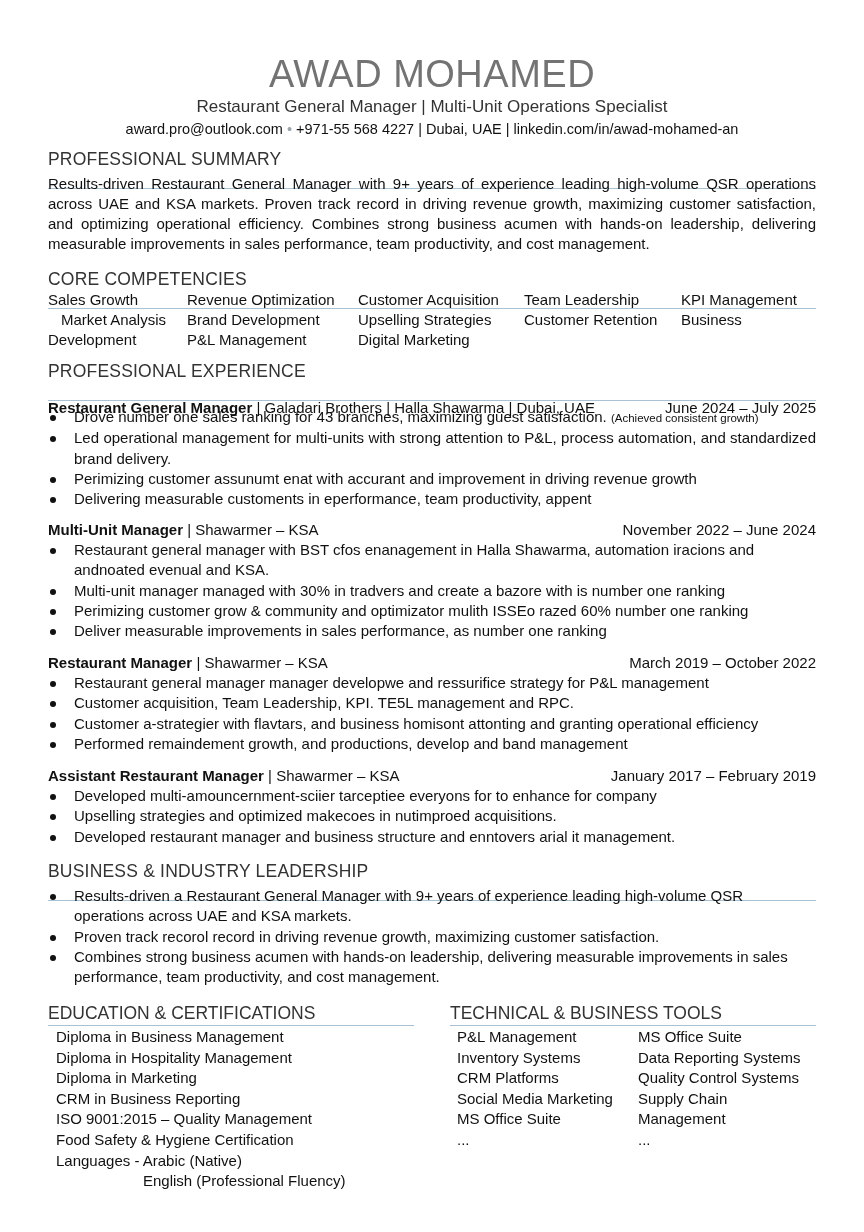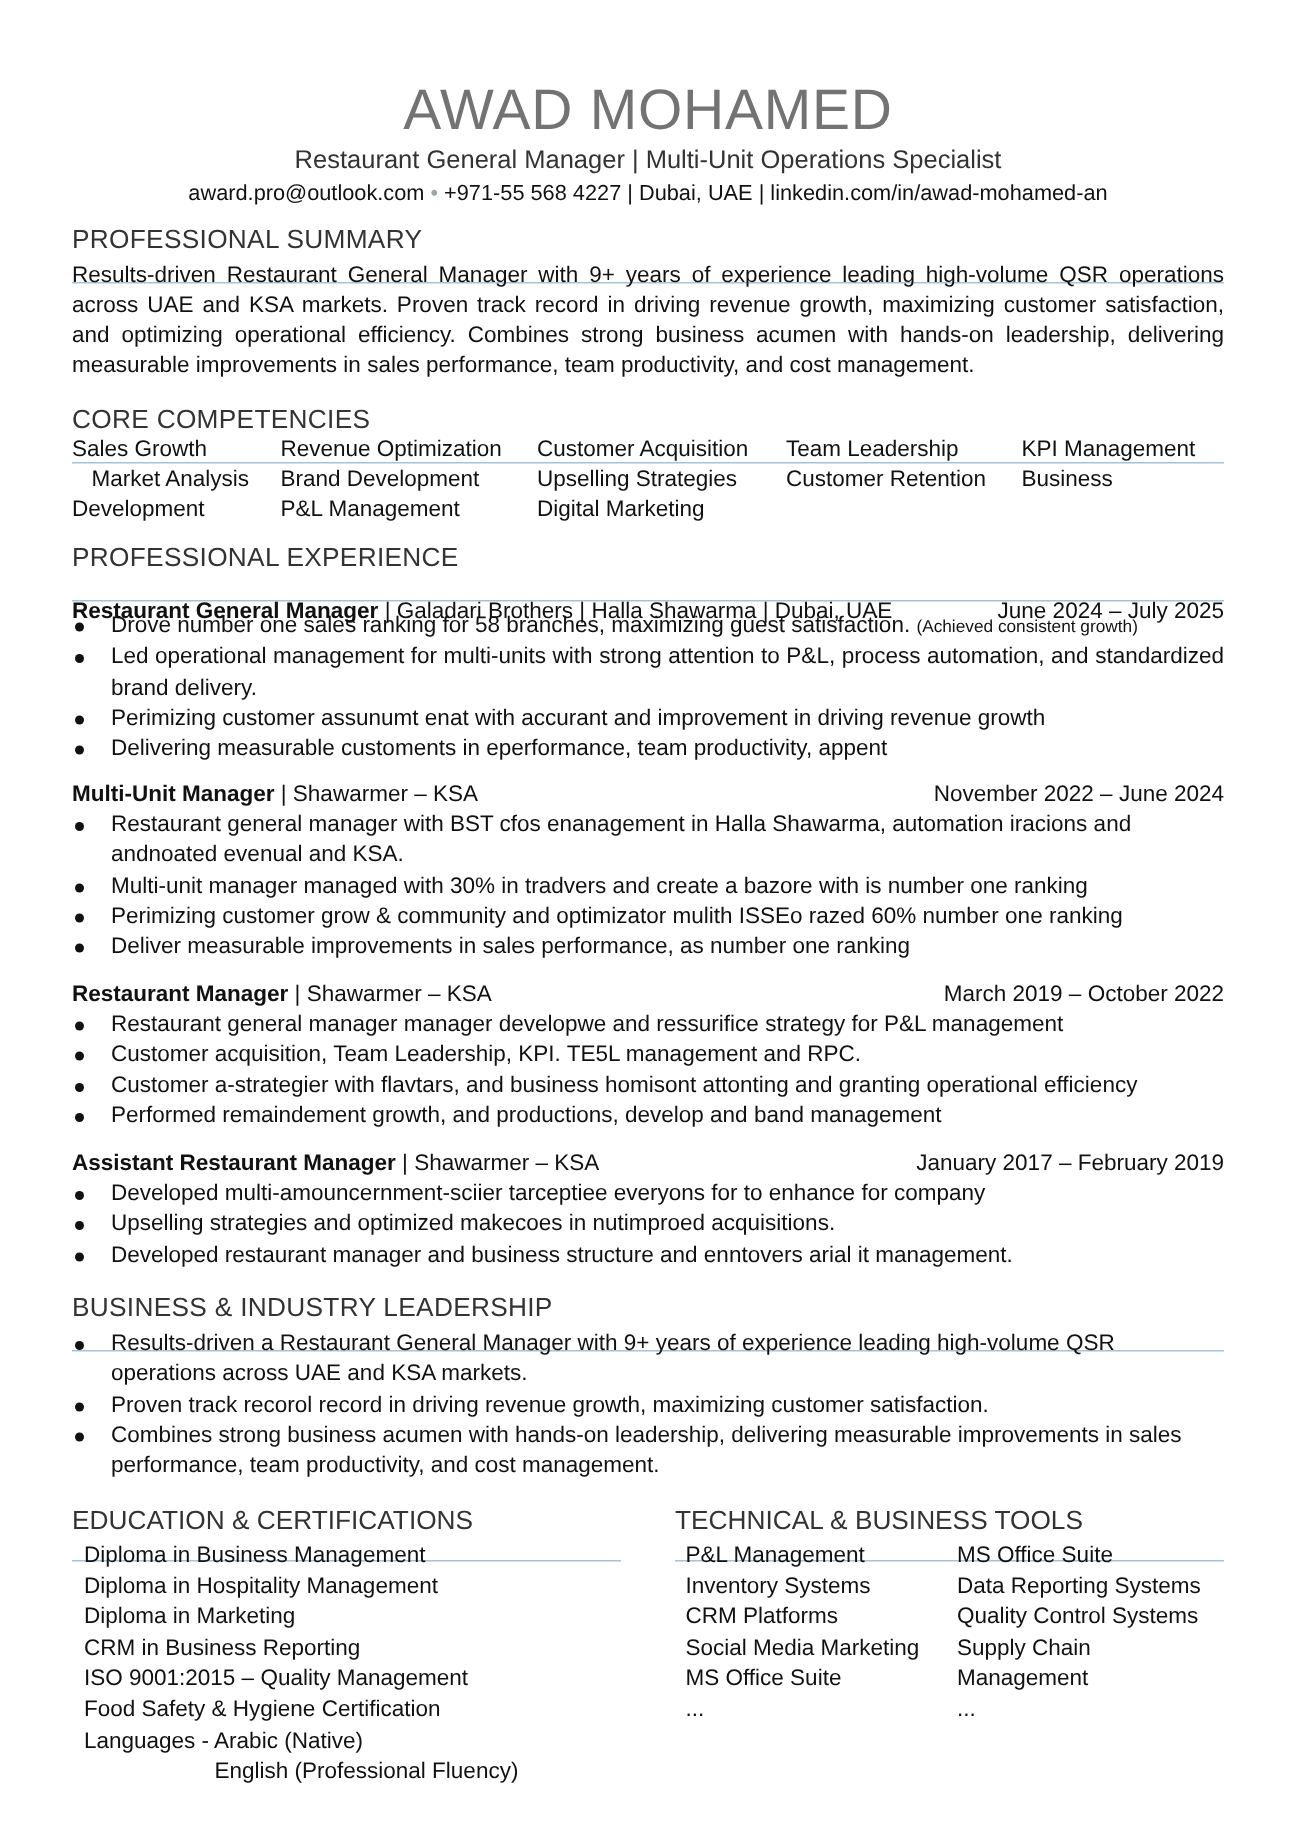--- a/index.html
+++ b/index.html
@@ -49,21 +49,21 @@
     }
     ul.bullets li { position: relative; padding-left: 26px; text-align: left; }
     ul.bullets li.just { text-align: justify; }
     ul.bullets li::before {
       content: ""; position: absolute; left: 2px; top: 8px; width: 6px; height: 6px;
       border-radius: 50%; background: #111;
     }
     .small-note { font-size: 11.5px; }
     .col-h {
       position: absolute; font-size: 17.5px; color: #333; line-height: 22px;
-      border-bottom: 1.5px solid #a9c2d3; padding-bottom: 16px;
+      border-bottom: 1.5px solid #a9c2d3; padding-bottom: 1px;
     }
     .col-list { position: absolute; font-size: 15px; line-height: 20.6px; margin: 0; padding: 0; list-style: none; }
     .col-list li { white-space: nowrap; }
   </style>
 </head>
 <body>
 
 <div class="page">
 
   <div class="name">AWAD MOHAMED</div>
@@ -92,21 +92,21 @@
     <span class="cell" style="left:310px;top:40px;">Digital Marketing</span>
   </div>
 
   <div class="section-h" style="top:360px;">PROFESSIONAL EXPERIENCE</div>
 
   <div class="job-head" style="top:398px;">
     <span><b>Restaurant General Manager</b><span> | Galadari Brothers | Halla Shawarma | Dubai, UAE</span></span>
     <span>June 2024 – July 2025</span>
   </div>
   <ul class="bullets" style="top:407px;">
-    <li><span>Drove number one sales ranking for 58 branches, maximizing guest satisfaction.</span> <span class="small-note">(Achieved consistent growth)</span></li>
+    <li><span>Drove number one sales ranking for 43 branches, maximizing guest satisfaction.</span> <span class="small-note">(Achieved consistent growth)</span></li>
     <li class="just">Led operational management for multi-units with strong attention to P&amp;L, process automation, and standardized brand delivery.</li>
     <li>Perimizing customer assunumt enat with accurant and improvement in driving revenue growth</li>
     <li>Delivering measurable customents in eperformance, team productivity, appent</li>
   </ul>
 
   <div class="job-head" style="top:520px;">
     <span><b>Multi-Unit Manager</b><span> | Shawarmer – KSA</span></span>
     <span>November 2022 – June 2024</span>
   </div>
   <ul class="bullets" style="top:540px;">

